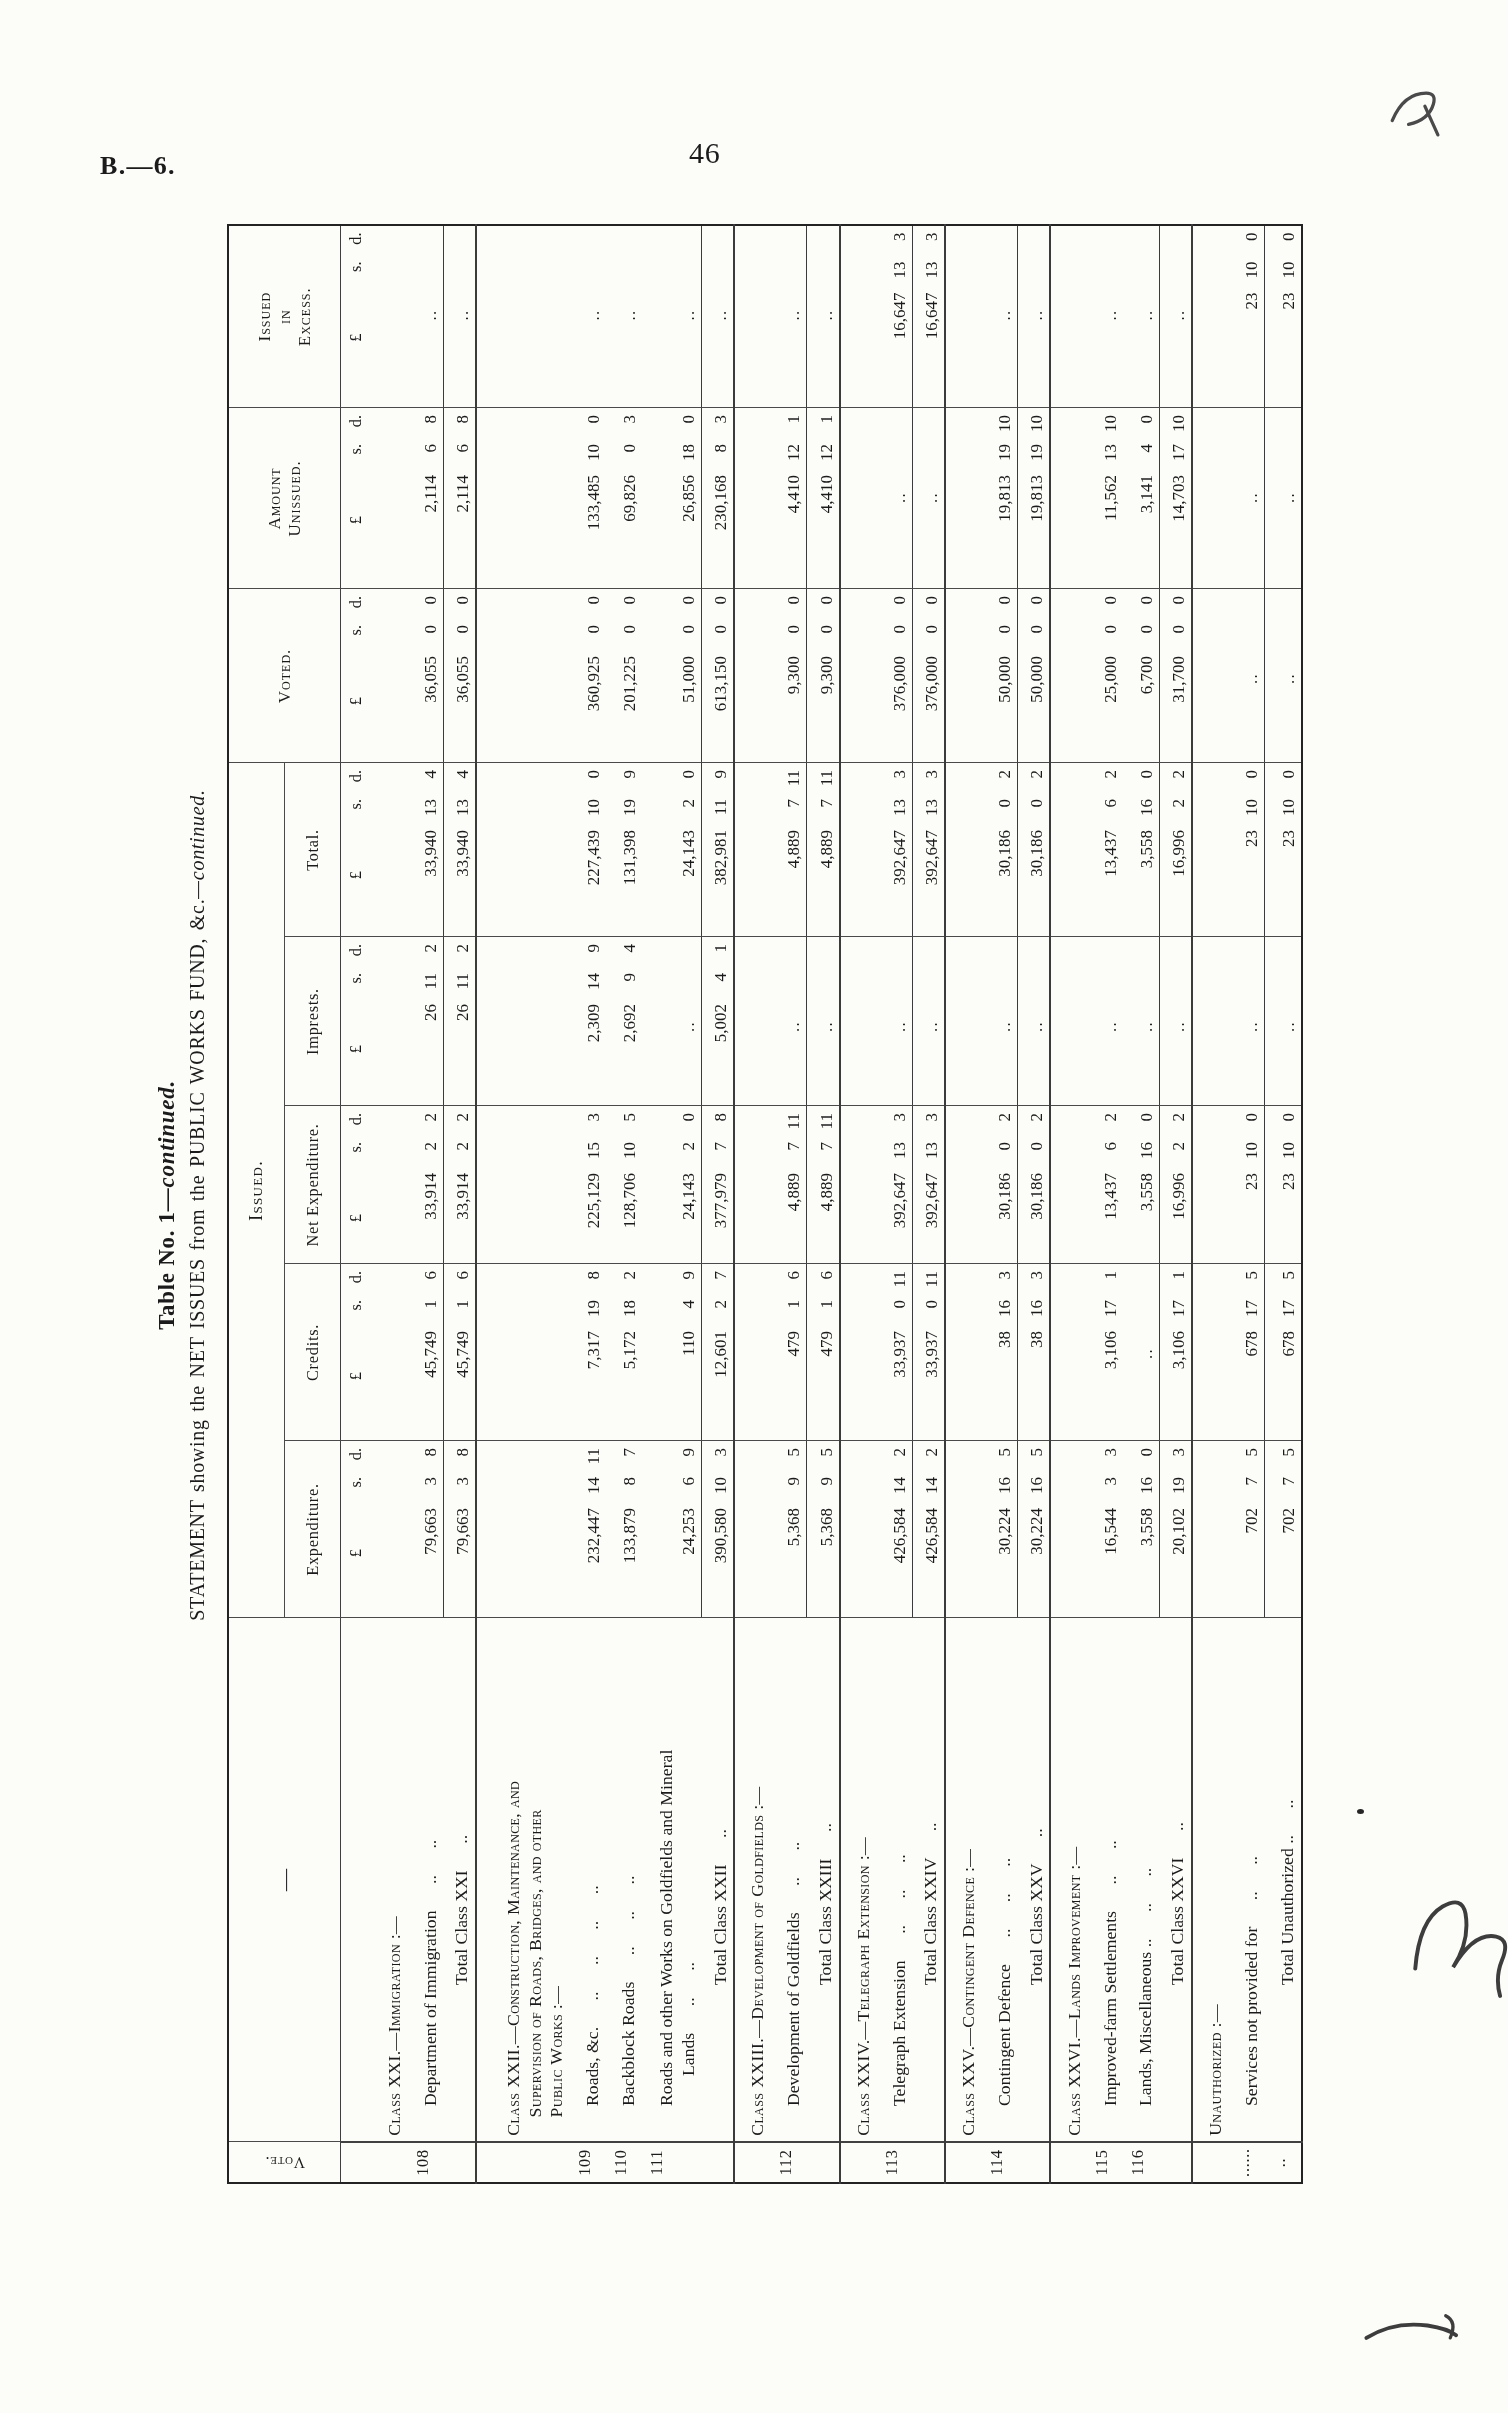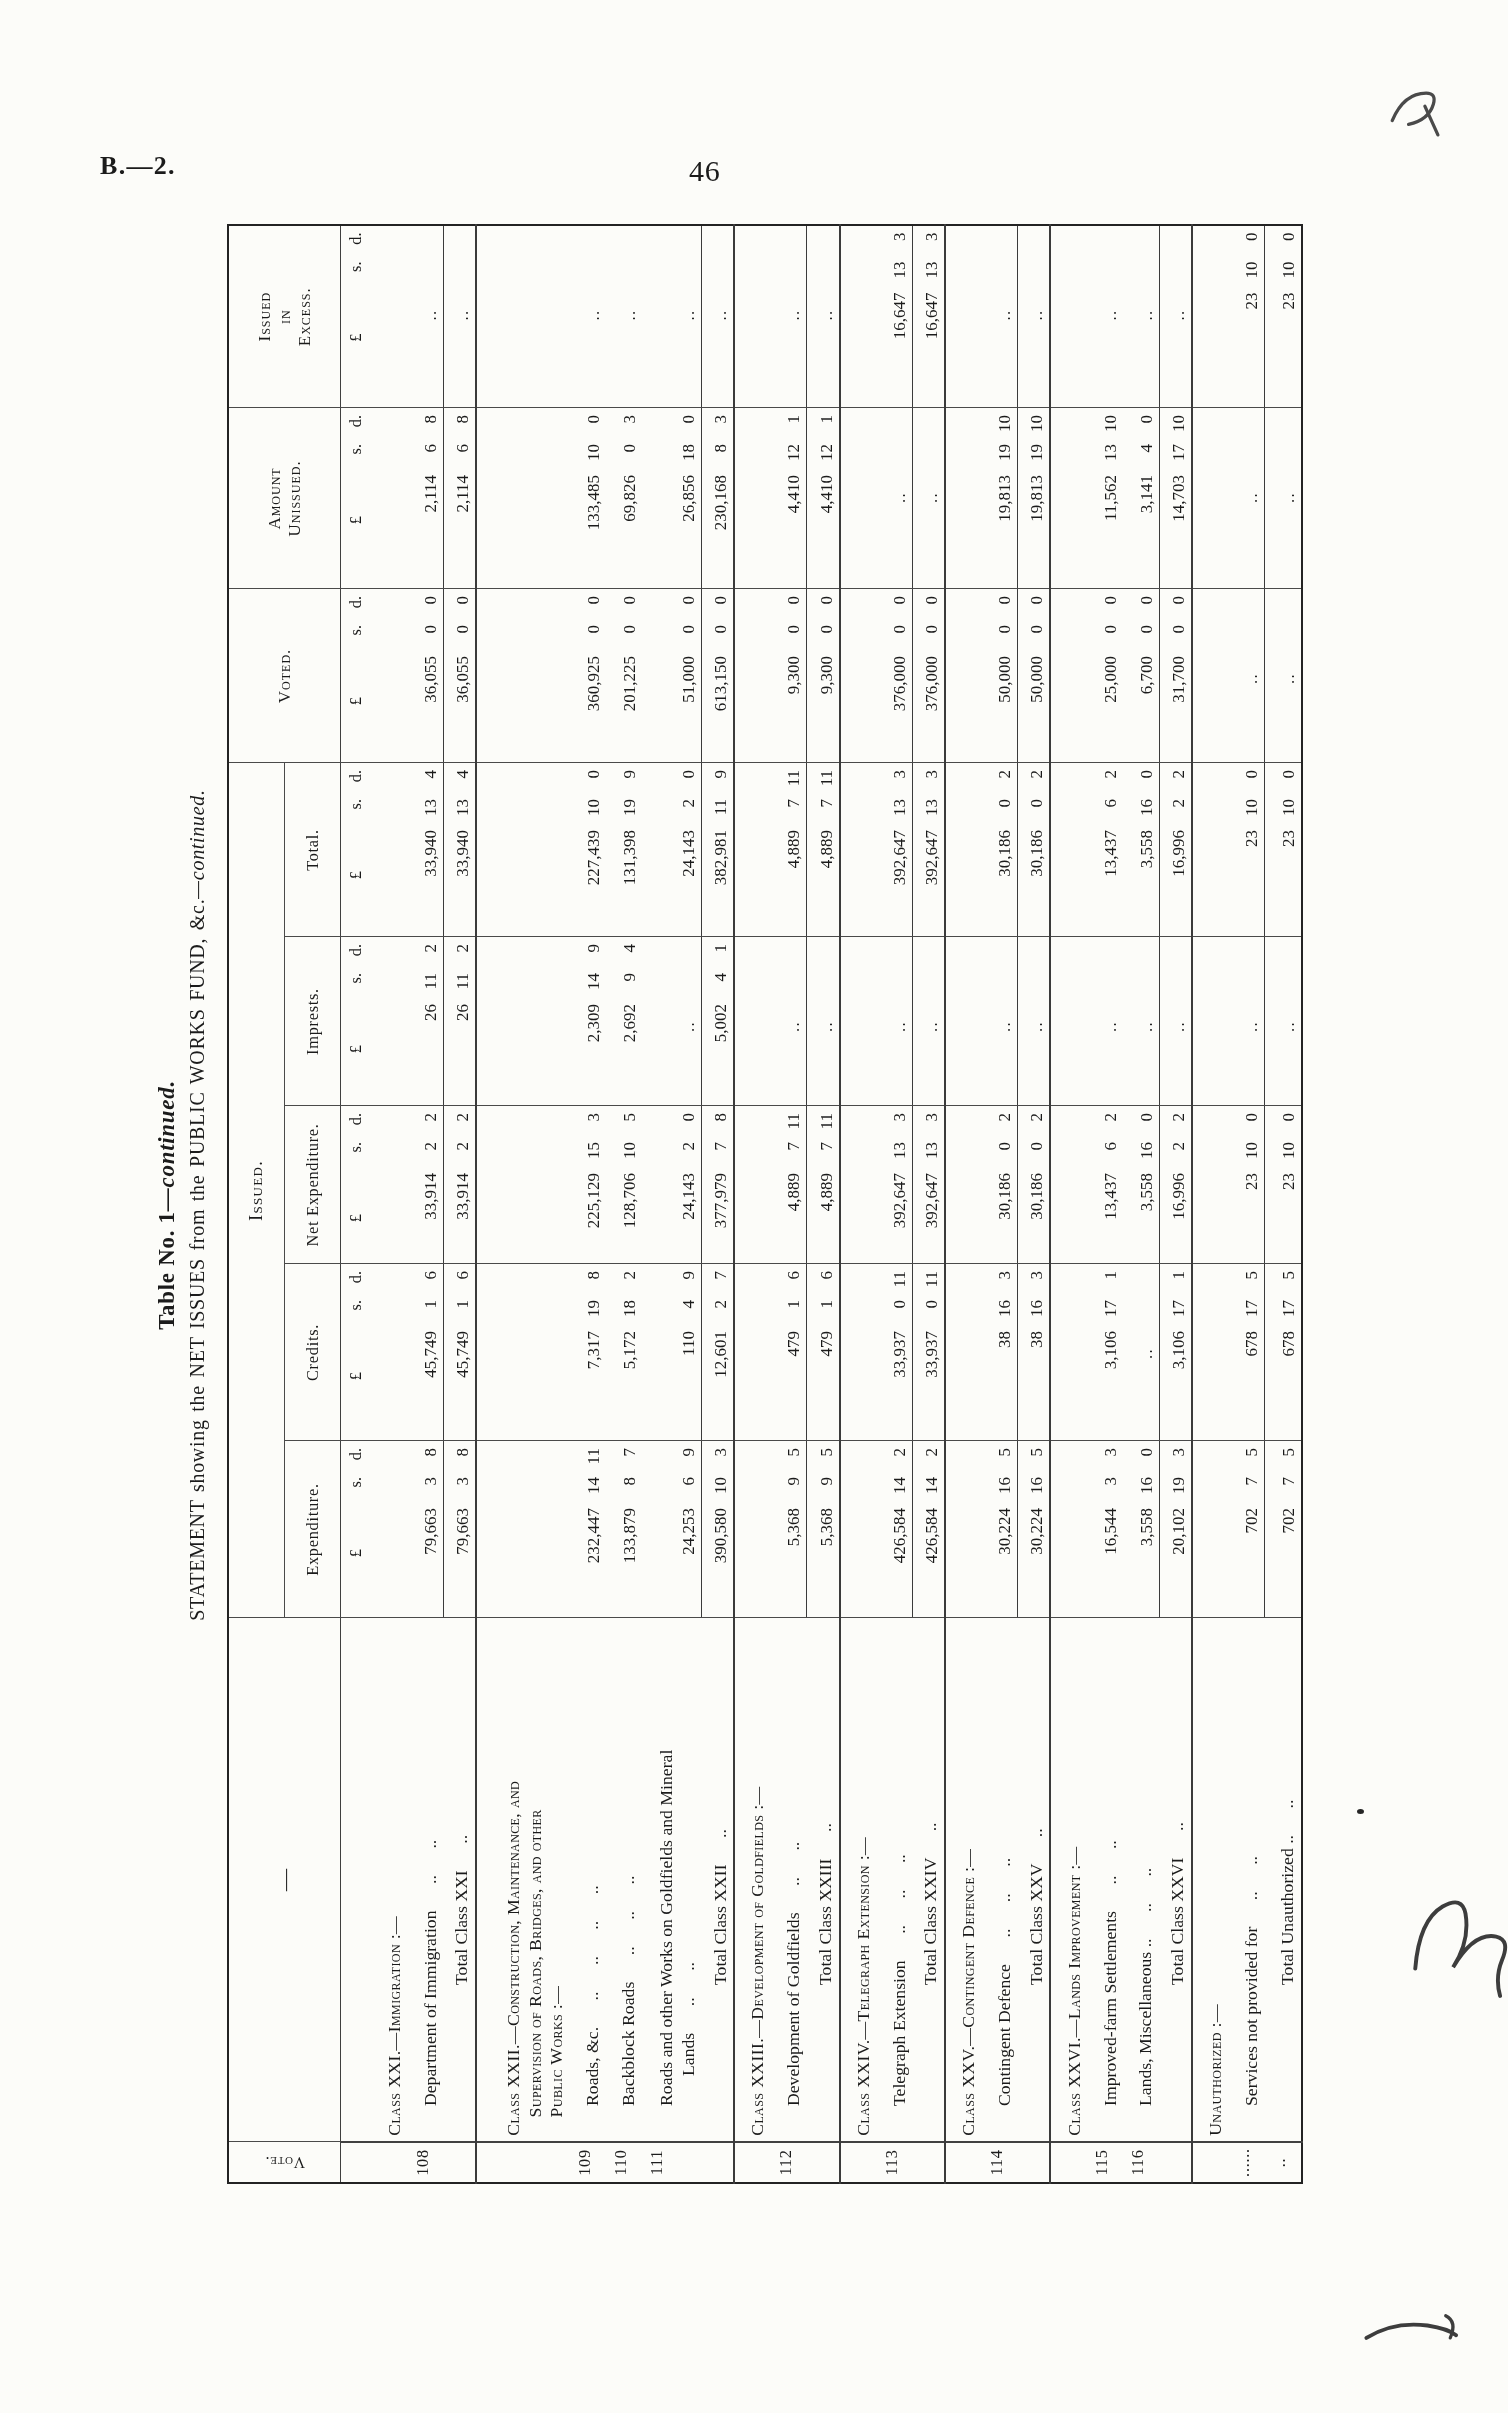--- a/index.html
+++ b/index.html
@@ -2,21 +2,21 @@
 <html style="font-size:10.5px"><head>
 <meta charset="utf-8">
 <style>
   html,body { margin:0; padding:0; background:#9a9a94; }
   .page {
     position:relative; width:1508px; height:2413px; margin:0 auto;
     background:#fcfcf9; overflow:hidden;
     font-family:"Liberation Serif","DejaVu Serif",serif; color:#1b1b1b;
   }
   .doc-ref { position:absolute; left:100px; top:151px; font-size:26px; font-weight:bold; letter-spacing:1.3px; }
-  .page-num { position:absolute; left:689px; top:154px; font-size:30px; letter-spacing:0.7px; }
+  .page-num { position:absolute; left:689px; top:136px; font-size:30px; letter-spacing:0.7px; }
 
   
   .rot {
     position:absolute; left:154px; top:2184px; width:1958px; height:1149px;
     transform:rotate(-90deg); transform-origin:0 0;
   }
   .titles { height:73px; text-align:center; }
   .t1 { font-size:23px; font-weight:bold; letter-spacing:0.7px; }
   .t1 .cont, .t2 .cont { font-style:italic; font-weight:inherit; }
   .t2 { font-size:20px; margin-top:5.9px; letter-spacing:0.7px; word-spacing:2px; }
@@ -60,21 +60,21 @@
 
   
   .mark { position:absolute; }
   .inkdot { position:absolute; width:7.2px; height:5.2px; background:#262626; border-radius:50%; }
 </style>
 </head>
 <body>
 
 <div class="page">
 
-  <div class="doc-ref">B.—2.</div>
+  <div class="doc-ref">B.—6.</div>
   <div class="page-num">46</div>
 
   <div class="rot">
     <div class="titles">
       <div class="t1"><span>Table No. 1</span><span class="cont">—continued.</span></div>
       <div class="t2"><span>STATEMENT showing the NET ISSUES from the PUBLIC WORKS FUND, &amp;c.</span><span class="cont">—continued.</span></div>
     </div>
 
     <table class="tbl">
       <colgroup>

